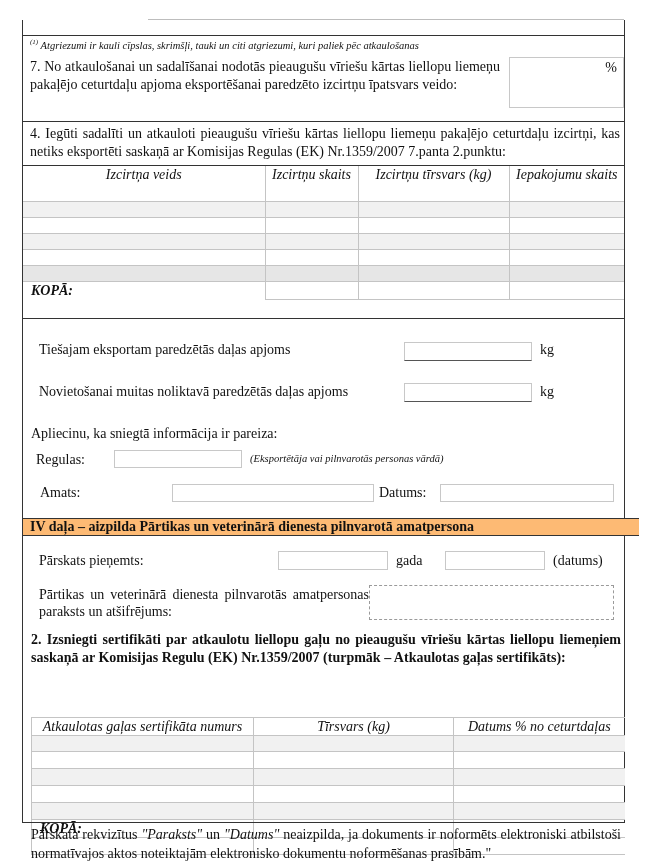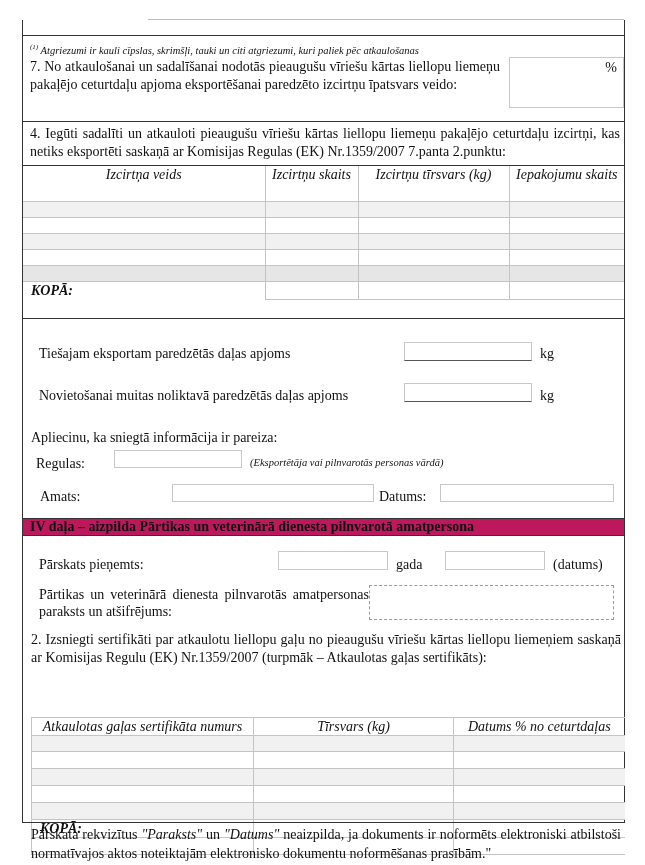--- a/index.html
+++ b/index.html
@@ -3,28 +3,28 @@
 <meta charset="utf-8">
 <style>
   html, body { margin: 0; padding: 0; background: #ffffff; }
   body { width: 645px; height: 865px; position: relative; overflow: hidden;
          font-family: "Liberation Serif", serif; color: #111; }
   .abs { position: absolute; }
   .frame-left { position: absolute; left: 22px; top: 20px; width: 1px; height: 803px; background: #333; }
   .frame-right { position: absolute; left: 624px; top: 20px; width: 1px; height: 803px; background: #333; }
   .hline { position: absolute; height: 1px; background: #333; }
   .hline.light { background: #bdbdbd; }
-  .txt { position: absolute; font-size: 14px; line-height: 20px; white-space: nowrap; }
+  .txt { position: absolute; font-size: 14px; line-height: 11px; white-space: nowrap; }
   .just { white-space: normal; text-align: justify; text-align-last: left; }
   .small-italic { font-style: italic; font-size: 10.5px; }
   .box { position: absolute; border: 1px solid #c8c8c8; background: #fff; box-sizing: border-box; }
   .box.under { border-bottom: 1px solid #555; }
   .box.dashed { border: 1px dashed #9a9a9a; }
-  .sec-header { position: absolute; left: 23px; width: 601px; height: 16px; background: #be185d;
-                border-top: 1px solid #333; border-bottom: 1px solid #333; }
+  .sec-header { position: absolute; left: 23px; width: 601px; height: 16px; background: #fdba74;
+                border-top: 1px solid #333; border-bottom: 1px solid #333; padding-left: 15px; }
   .sec-header span { position: absolute; left: 7px; top: 0; font-weight: bold; font-size: 14px; line-height: 16px; }
   table { position: absolute; border-collapse: collapse; table-layout: fixed; font-style: italic; }
   td, th { border: 1px solid #c4c4c4; padding: 0; font-weight: normal; font-size: 14px; line-height: 17px; }
   tr.shade td { background: #f1f1f1; }
   tr.shade2 td { background: #e6e6e6; }
   .kopa { font-weight: bold; text-align: left; padding-left: 8px; }
 </style>
 </head>
 <body>
 
@@ -125,21 +125,21 @@
 
 <div class="txt" style="left:39px; top:555px;">Pārskats pieņemts:</div>
 <div class="box" style="left:278px; top:551px; width:110px; height:19px;"></div>
 <div class="txt" style="left:396px; top:555px;">gada</div>
 <div class="box" style="left:445px; top:551px; width:100px; height:19px;"></div>
 <div class="txt" style="left:553px; top:555px;text-align:center;">(datums)</div>
 
 <div class="txt just" style="left:39px; top:586px; width:330px; line-height:17px;">Pārtikas un veterinārā dienesta pilnvarotās amatpersonas paraksts un atšifrējums:</div>
 <div class="box dashed" style="left:369px; top:585px; width:245px; height:35px;"></div>
 
-<div class="txt just" style="left:31px; top:631px; width:590px; line-height:18px;">2. Izsniegti sertifikāti par atkaulotu liellopu gaļu no pieaugušu vīriešu kārtas liellopu liemeņiem saskaņā ar Komisijas Regulu (EK) Nr.1359/2007 (turpmāk – Atkaulotas gaļas sertifikāts):</div>
+<div class="txt just" style="left:31px; top:631px; width:590px; line-height:18px;font-weight:bold;">2. Izsniegti sertifikāti par atkaulotu liellopu gaļu no pieaugušu vīriešu kārtas liellopu liemeņiem saskaņā ar Komisijas Regulu (EK) Nr.1359/2007 (turpmāk – Atkaulotas gaļas sertifikāts):</div>
 
 <table style="left:31px; top:685px; width:593px;margin-top:32px;">
   <colgroup>
       <col style="width:222px">
       <col style="width:200px">
       <col style="width:171px">
     </colgroup>
   <tbody>
       <tr style="height:17px;">
     <th>Atkaulotas gaļas sertifikāta numurs</th>

